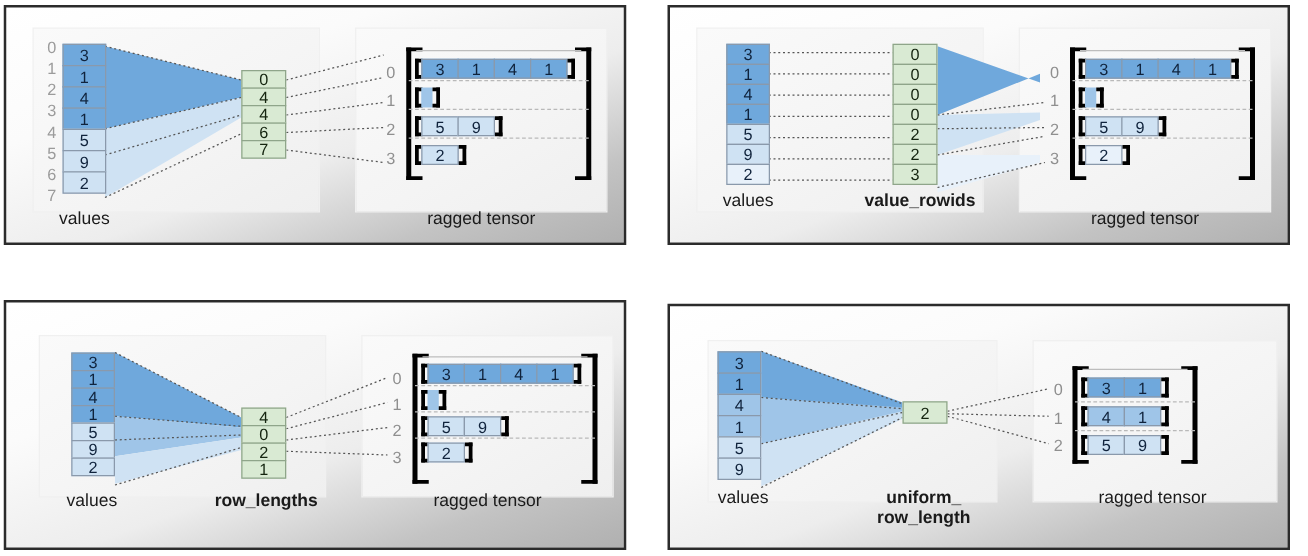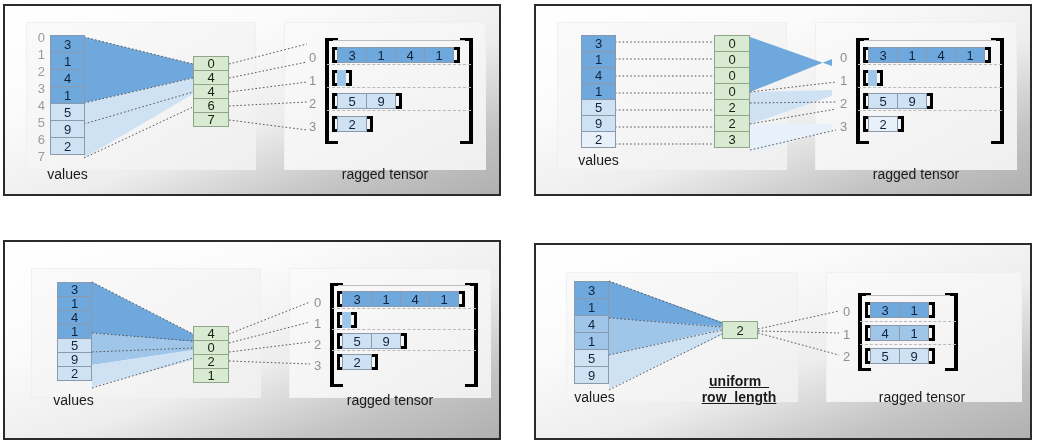--- a/index.html
+++ b/index.html
@@ -237,20 +237,21 @@
       <div class="cell g" style="height:17px;background:#d9ead3;">0</div>
       <div class="cell g" style="height:17px;background:#d9ead3;">0</div>
       <div class="cell g" style="height:17px;background:#d9ead3;">0</div>
       <div class="cell g" style="height:17px;background:#d9ead3;">0</div>
       <div class="cell g" style="height:17px;background:#d9ead3;">2</div>
       <div class="cell g" style="height:17px;background:#d9ead3;">2</div>
       <div class="cell g" style="height:17px;background:#d9ead3;">3</div>
     </div>
 
     <div class="cap" style="left:20px;top:146px;width:85px;">values</div>
+    <div class="cap b" style="left:130px;top:146px;width:140px;">value_rowids</div>
     <div class="cap" style="left:300px;top:160px;width:160px;">ragged tensor</div>
 
     <div>
       <div class="idxr" style="left:304px;top:45px;">0</div>
       <div class="idxr" style="left:304px;top:68px;">1</div>
       <div class="idxr" style="left:304px;top:91px;">2</div>
       <div class="idxr" style="left:304px;top:114px;">3</div>
     </div>
 
     <div class="rt" style="left:320px;top:32px;width:148px;height:106px;">
@@ -323,20 +324,21 @@
     </div>
 
     <div class="cellcol" style="left:188px;top:84px;width:36px;">
       <div class="cell g" style="height:15px;background:#d9ead3;">4</div>
       <div class="cell g" style="height:15px;background:#d9ead3;">0</div>
       <div class="cell g" style="height:15px;background:#d9ead3;">2</div>
       <div class="cell g" style="height:15px;background:#d9ead3;">1</div>
     </div>
 
     <div class="cap" style="left:26px;top:150px;width:85px;">values</div>
+    <div class="cap b" style="left:138px;top:150px;width:140px;">row_lengths</div>
     <div class="cap" style="left:305px;top:150px;width:160px;">ragged tensor</div>
 
     <div>
       <div class="idxr" style="left:309px;top:54px;">0</div>
       <div class="idxr" style="left:309px;top:75px;">1</div>
       <div class="idxr" style="left:309px;top:96px;">2</div>
       <div class="idxr" style="left:309px;top:117px;">3</div>
     </div>
 
     <div class="rt" style="left:325px;top:41px;width:148px;height:104px;">
@@ -404,21 +406,21 @@
       <div class="cell" style="height:18px;background:#9fc5e8;">1</div>
       <div class="cell" style="height:18px;background:#cfe2f3;">5</div>
       <div class="cell" style="height:18px;background:#cfe2f3;">9</div>
     </div>
 
     <div class="cellcol" style="left:186px;top:76px;width:36px;">
       <div class="cell g" style="height:18px;background:#d9ead3;">2</div>
     </div>
 
     <div class="cap" style="left:16px;top:144px;width:85px;">values</div>
-    <div class="cap b" style="left:138px;top:128px;width:130px;text-decoration:underline;">uniform_
+    <div class="cap b" style="left:138px;top:144px;width:130px;">uniform_
 row_length</div>
     <div class="cap" style="left:306px;top:144px;width:160px;">ragged tensor</div>
 
     <div>
       <div class="idxr" style="left:307px;top:60px;">0</div>
       <div class="idxr" style="left:307px;top:83px;">1</div>
       <div class="idxr" style="left:307px;top:105px;">2</div>
     </div>
 
     <div class="rt" style="left:322px;top:48px;width:100px;height:78px;">

